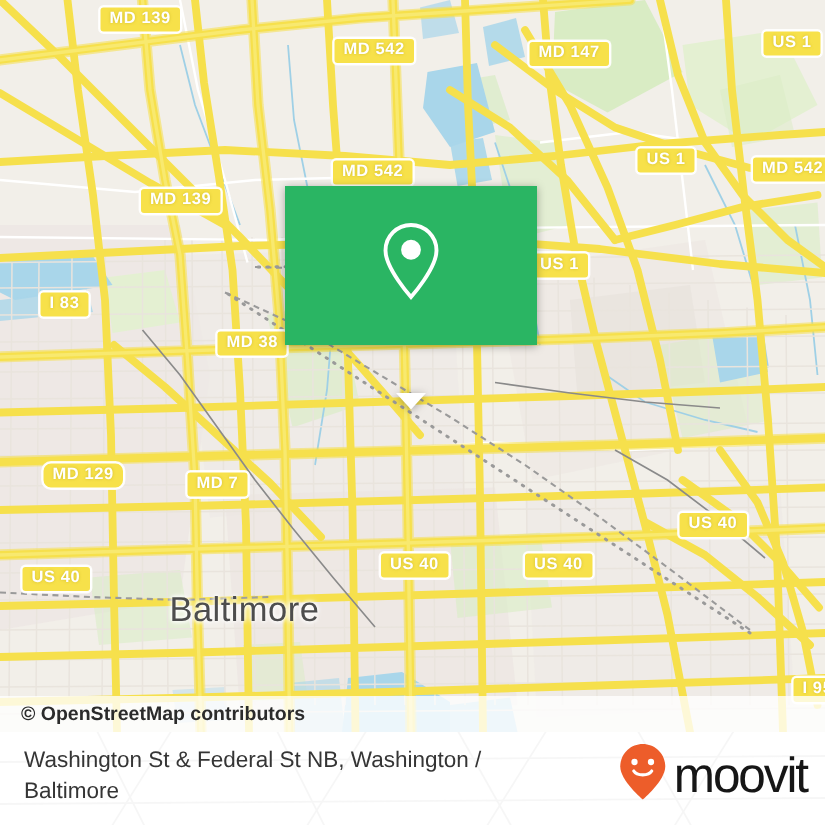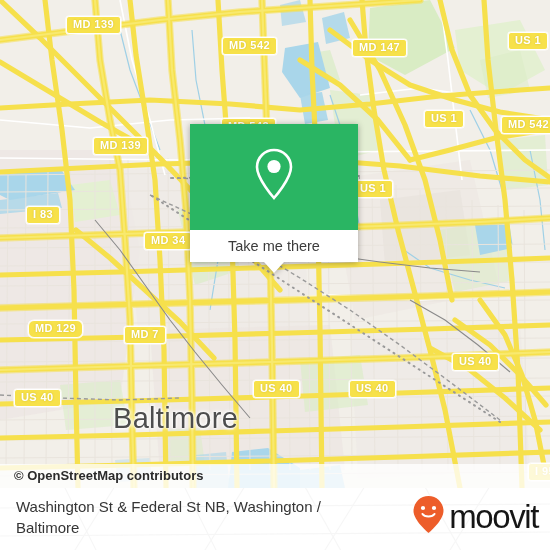--- a/index.html
+++ b/index.html
@@ -27,31 +27,29 @@
     border-radius: 3px;
     color: #ffffff;
     font-weight: bold;
     font-size: 11px;
     letter-spacing: .4px;
     padding: 2px 6px 3px 6px;
     line-height: 11px;
     white-space: nowrap;
     text-shadow: 0 0 2px rgba(180,160,20,.55);
     box-shadow: 0 0 0 .6px rgba(255,255,255,.9);
-    margin-top: 12px;
   }
 
   .city-label {
     position: absolute;
     color: #4d4d4d;
-    font-size: 29px;
+    font-size: 23px;
     letter-spacing: .3px;
     white-space: nowrap;
     text-shadow: 0 0 3px #fff, 0 0 3px #fff, 0 0 5px #fff;
-    margin-top: 9px;
   }
 
   
   .attribution {
     position: absolute;
     left: 0; bottom: 0;
     width: 100%;
     padding: 4px 8px 5px 14px;
     font-size: 13px;
     color: #2b2b2b;
@@ -324,21 +322,21 @@
 
     <div class="shield" style="left:66px;top:4px;">MD 139</div>
     <div class="shield" style="left:222px;top:25px;">MD 542</div>
     <div class="shield" style="left:352px;top:27px;">MD 147</div>
     <div class="shield" style="left:508px;top:20px;">US 1</div>
     <div class="shield" style="left:501px;top:104px;">MD 542</div>
     <div class="shield" style="left:424px;top:98px;">US 1</div>
     <div class="shield" style="left:93px;top:125px;">MD 139</div>
     <div class="shield" style="left:221px;top:106px;">MD 542</div>
     <div class="shield" style="left:26px;top:194px;">I 83</div>
-    <div class="shield" style="left:144px;top:220px;">MD 34</div>
+    <div class="shield" style="left:144px;top:220px;">MD 38</div>
     <div class="shield" style="left:353px;top:168px;">US 1</div>
     <div class="shield" style="left:28px;top:308px;border-radius:6px;">MD 129</div>
     <div class="shield" style="left:124px;top:314px;">MD 7</div>
     <div class="shield" style="left:14px;top:377px;">US 40</div>
     <div class="shield" style="left:253px;top:368px;">US 40</div>
     <div class="shield" style="left:349px;top:368px;">US 40</div>
     <div class="shield" style="left:452px;top:341px;">US 40</div>
     <div class="shield" style="left:528px;top:451px;">I 95</div>
 
     <div class="city-label" style="left:113px;top:393px;">Baltimore</div>
@@ -347,21 +345,20 @@
 
     <div id="popup">
       <div id="popup-green">
         <span>
           <svg width="46" height="58" viewBox="0 0 46 58" fill="none">
             <path d="M23 4 C13.6 4 6 11.6 6 21 C6 33 23 52 23 52 C23 52 40 33 40 21 C40 11.6 32.4 4 23 4 Z" stroke="#ffffff" stroke-width="2.6" fill="none"></path>
             <circle cx="23" cy="20.5" r="6.6" fill="#ffffff"></circle>
           </svg>
         </span>
       </div>
-      <div id="popup-white">Take me there</div>
       <div id="popup-tail"></div>
     </div>
   </div>
 
   <div id="footer">
     <svg id="footer-watermark" viewBox="0 0 550 80" preserveAspectRatio="none">
       <g stroke="#eeeeee" stroke-width="1.2" fill="none">
         <path d="M60,0 L100,80"></path>
           <path d="M120,0 L70,80"></path>
         <path d="M180,0 L220,80"></path>

